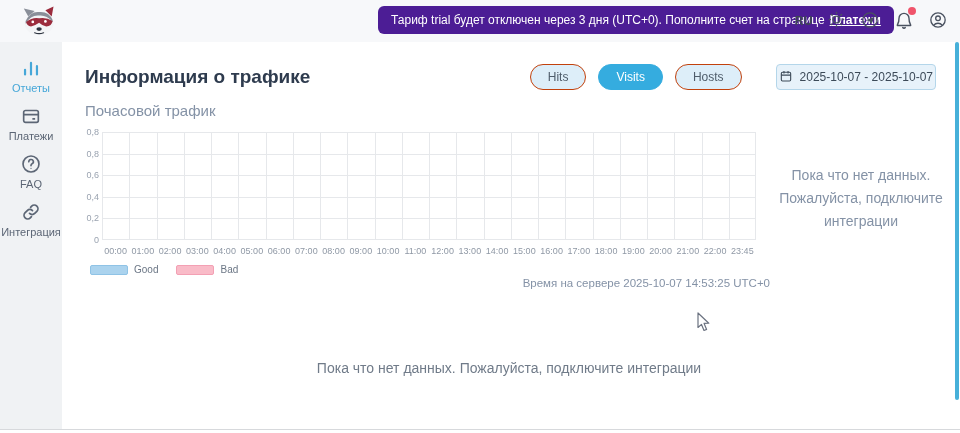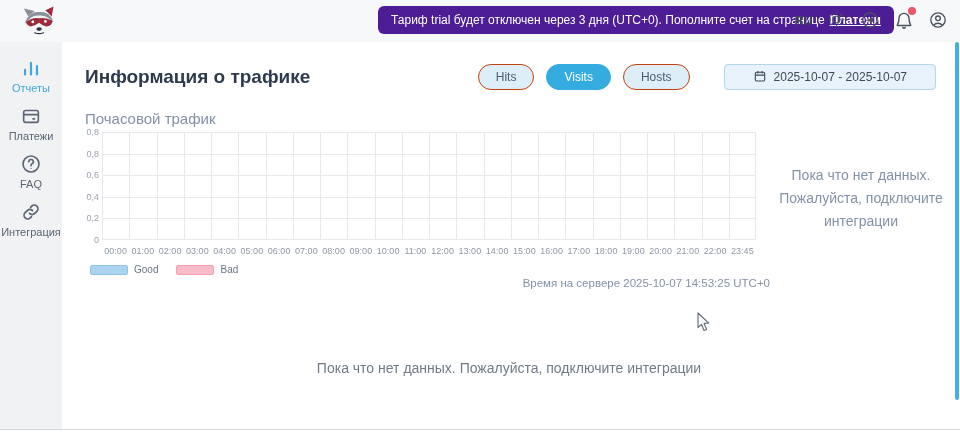--- a/index.html
+++ b/index.html
@@ -35,23 +35,23 @@
   .page-title { font-size:19px; font-weight:bold; color:#2e3b4e; }
   .controls { display:flex; align-items:center; gap:12px; }
   .tab {
     height:26px; padding:0 17px; border-radius:14px; font-size:12px;
     display:flex; align-items:center; background:#ddeef9; border:1px solid #c2410c;
     color:#4f5d6b; cursor:pointer; font-family:"Liberation Sans",sans-serif;
   }
   .tab.active { background:#35acdf; border-color:#35acdf; color:#fff; }
   .datebox {
     height:26px; margin-left:22px; background:#e7f2fa; border:1px solid #b4d6ea; border-radius:4px;
-    display:flex; align-items:center; gap:7px; padding:0 28px; font-size:12px; color:#3c4a58; cursor:pointer;
-  }
-  .section-title { font-size:15px; color:#8492a6; margin:20px 0 0 23px; }
+    display:flex; align-items:center; gap:7px; padding:0 2px; font-size:12px; color:#3c4a58; cursor:pointer;
+  }
+  .section-title { font-size:15px; color:#8492a6; margin:12px 0 0 23px; }
   
   .chart { position:absolute; left:23px; top:88px; width:690px; height:160px; }
   .yaxis { position:absolute; left:0; top:2px; width:14px; height:108px; }
   .ytick { position:absolute; right:0; width:14px; text-align:right; font-size:9px; color:#9aa3b0; }
   .plot {
     position:absolute; left:17px; top:2px; width:654px; height:108px;
     border-right:1px solid #e6e8eb; border-bottom:1px solid #e6e8eb;
     background-image:
       repeating-linear-gradient(to right, #e6e8eb 0, #e6e8eb 1px, transparent 1px, transparent 27.25px),
       repeating-linear-gradient(to bottom, #e6e8eb 0, #e6e8eb 1px, transparent 1px, transparent 21.6px);

